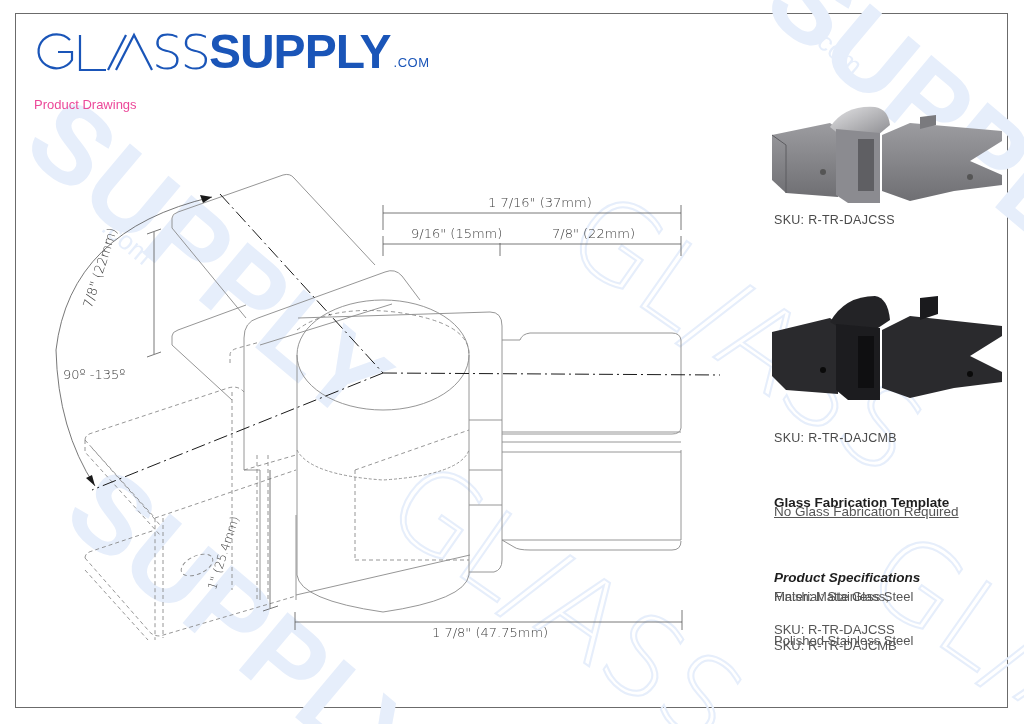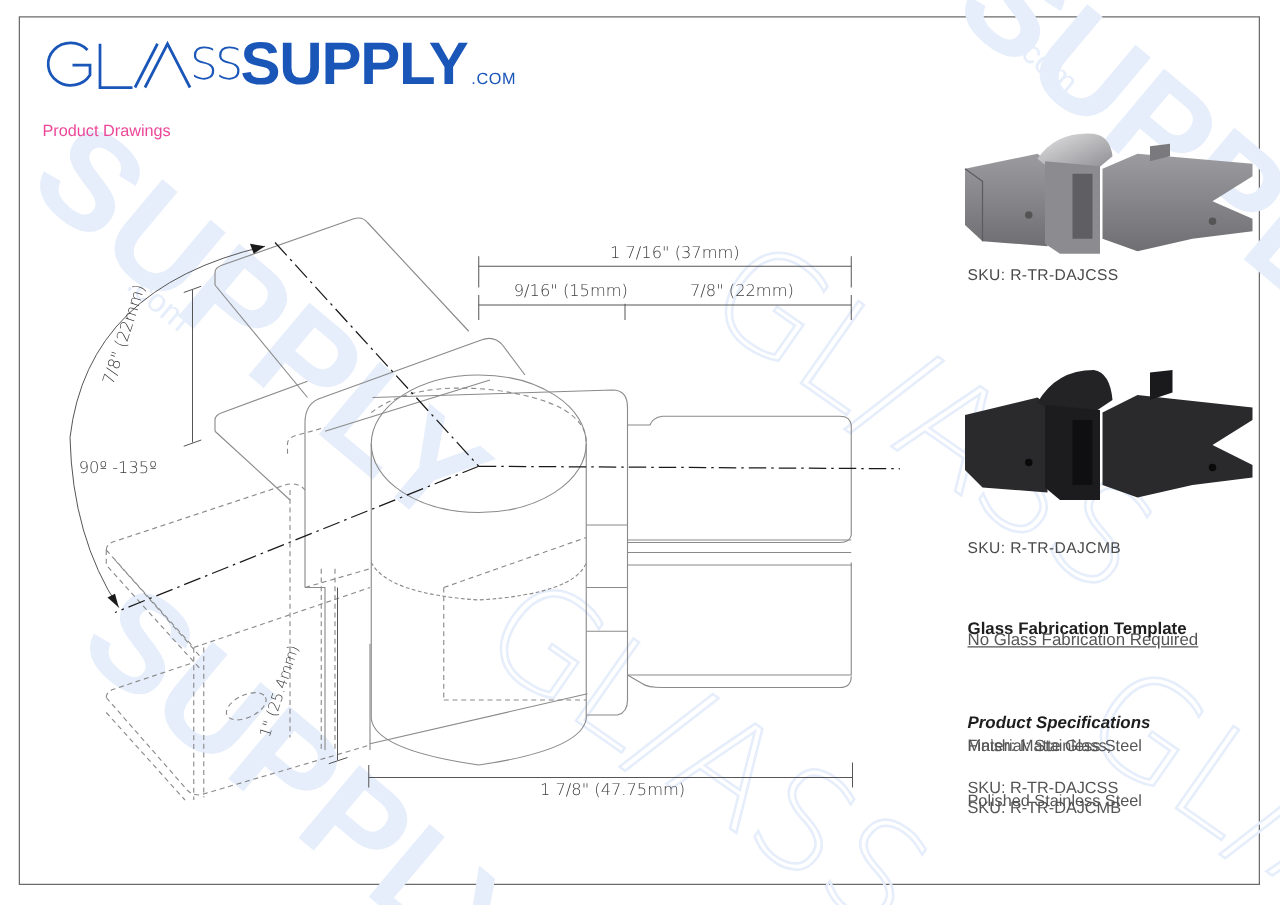--- a/index.html
+++ b/index.html
@@ -46,21 +46,21 @@
 
       <path d="M36 10 A18 17 0 1 0 38 30 L38 22 L24 22"></path>
 
       <path d="M46 5 L46 40 L72 40"></path>
 
       <path d="M74 40 L92 5"></path>
       <path d="M82 40 L100 5 L118 40"></path>
 
     </g>
   </svg>
-  <span class="bold" style="font-weight:normal;font-family:'DejaVu Sans',sans-serif;font-size:35px;margin-left:-32px;letter-spacing:-2px;color:#1a55b8;font-weight:200;">SS</span>
+  <span class="bold" style="font-weight:normal;font-family:'DejaVu Sans',sans-serif;font-size:48px;margin-left:-32px;letter-spacing:-2px;color:#1a55b8;font-weight:200;">SS</span>
   <span class="bold">SUPPLY</span>
   <span class="dotcom">.COM</span>
 </div>
 
 <div class="section-title">Product Drawings</div>
 
 <svg class="drawing" viewBox="0 0 1024 724">
   <g fill="none" stroke="#8a8a8a" stroke-width="0.9" stroke-linejoin="round">
 
     <path d="M172 228 L172 218 Q172 214 178 212 L283 175 Q290 173 294 178 L375 265"></path>

